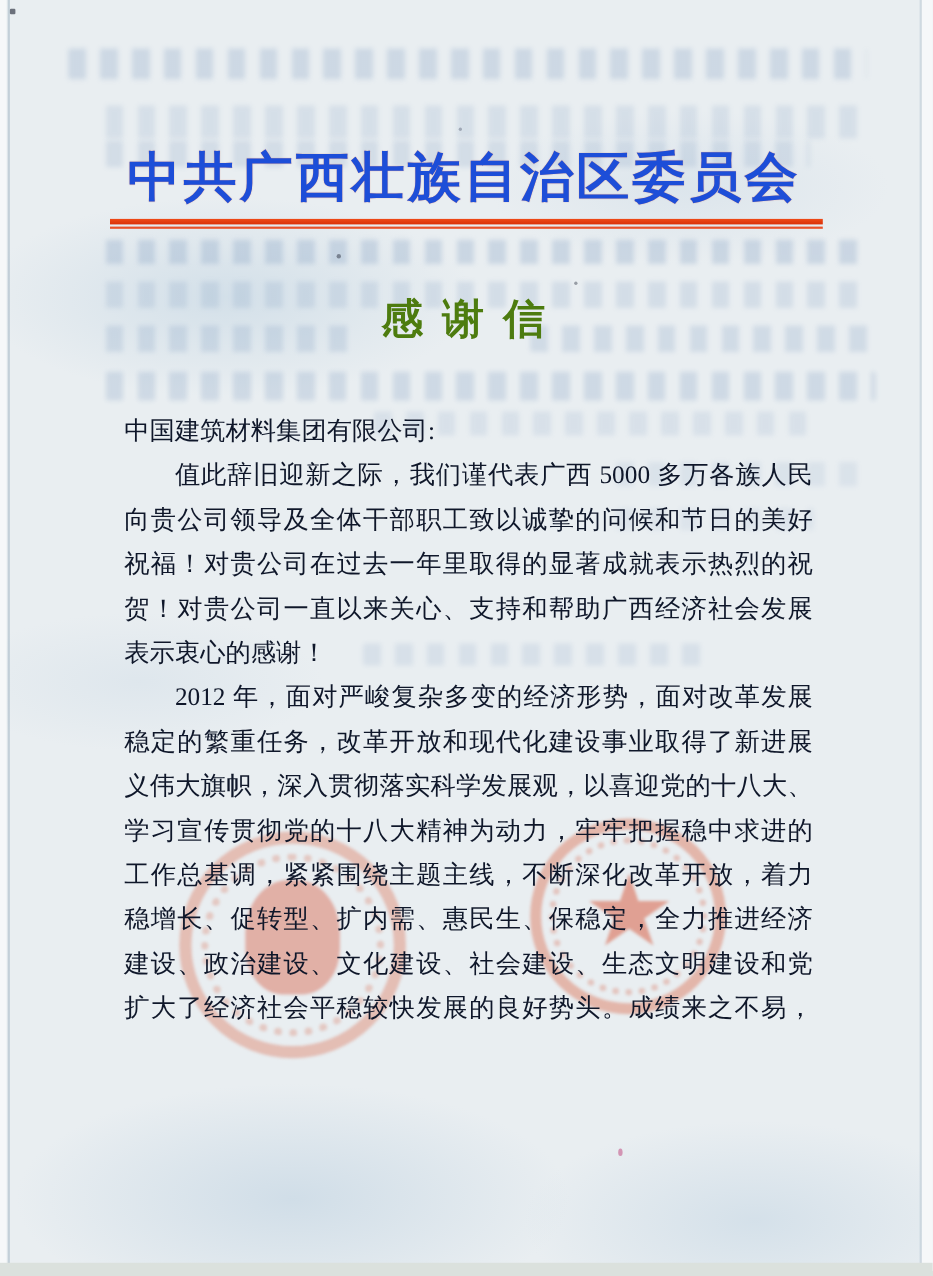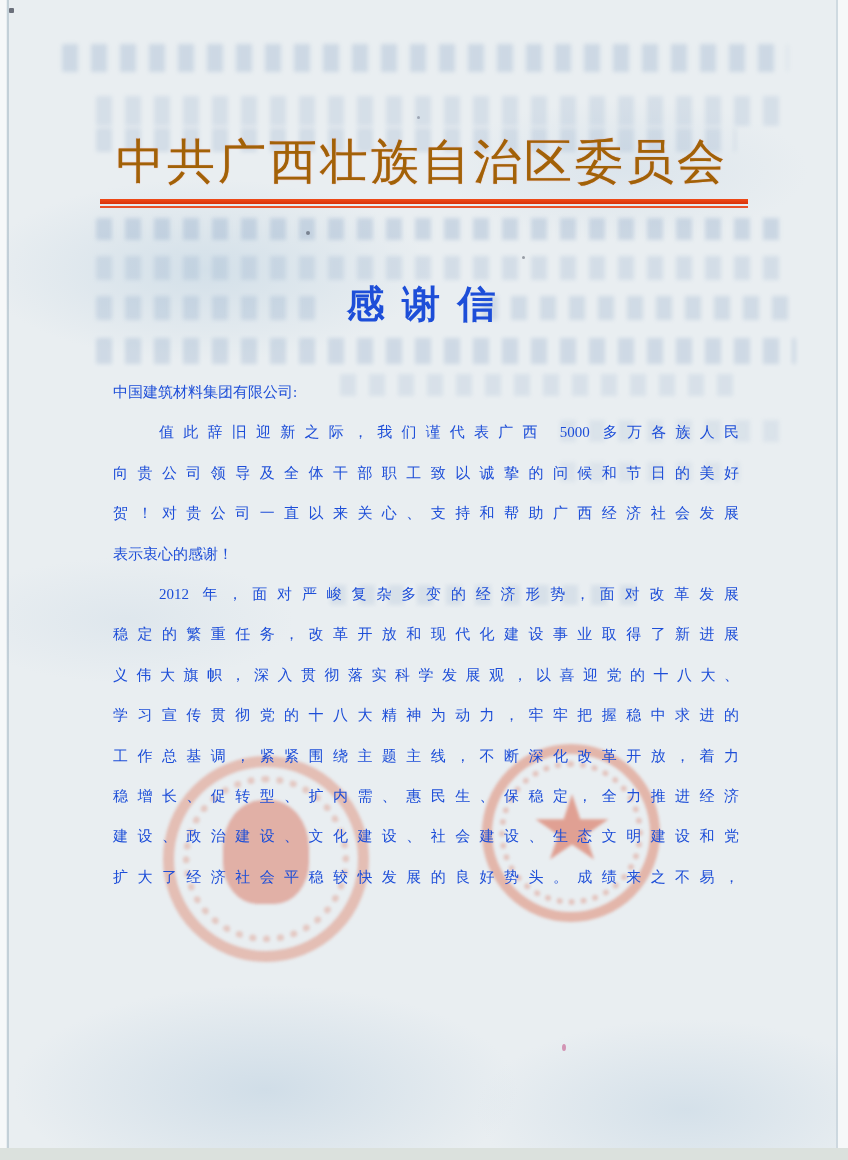--- a/index.html
+++ b/index.html
@@ -26,37 +26,37 @@
   
   .ghost{
     position:absolute;border-radius:2px;
     background:repeating-linear-gradient(90deg, rgba(122,152,190,.50) 0px 16px, rgba(122,152,190,0) 16px 29px);
     filter:blur(2.2px);
   }
 
   
   .org-name{
     position:absolute;left:6px;top:132px;width:832px;
-    text-align:center;color:#a16207;font-size:48px;font-weight:400;
+    text-align:center;color:#1d4ed8;font-size:48px;font-weight:700;
     letter-spacing:3px;line-height:60px;
     text-shadow:0 0 1px rgba(229,56,14,.55);
   }
   .red-rule{position:absolute;left:100px;top:199px;width:648px;height:9px;}
   .red-rule .bar-thick{position:absolute;left:0;top:0;width:100%;height:5px;background:linear-gradient(180deg,#ef4a17,#d93109);}
   .red-rule .bar-thin{position:absolute;left:0;top:7px;width:100%;height:2px;background:#e8512a;}
 
   .doc-title{
-    position:absolute;left:6px;top:281px;width:832px;
-    text-align:center;color:#1d4ed8;font-size:38px;font-weight:700;
+    position:absolute;left:6px;top:268px;width:832px;
+    text-align:center;color:#4d7c0f;font-size:38px;font-weight:700;
     word-spacing:4px;letter-spacing:2px;line-height:46px;
   }
 
   .body-block{
     position:absolute;left:113px;top:372px;width:626px;
-    color:#1d4ed8;font-size:15px;
+    color:#0f172a;font-size:23px;
   }
   .bline{
     height:40.4px;line-height:40.4px;white-space:nowrap;
     text-align:justify;text-align-last:justify;text-justify:inter-ideograph;
     white-space:normal;overflow:visible;
   }
   .bline.noj{text-align:left;text-align-last:left;}
   .bline.indent{padding-left:46px;}
 
   
@@ -119,20 +119,21 @@
   <div class="bar-thick"></div>
   <div class="bar-thin"></div>
 </div>
 
 <div class="doc-title">感 谢 信</div>
 
 <div class="body-block">
   <div class="bline noj">中国建筑材料集团有限公司:</div>
   <div class="bline indent">值此辞旧迎新之际，我们谨代表广西 5000 多万各族人民</div>
   <div class="bline">向贵公司领导及全体干部职工致以诚挚的问候和节日的美好</div>
+  <div class="bline">祝福！对贵公司在过去一年里取得的显著成就表示热烈的祝</div>
   <div class="bline">贺！对贵公司一直以来关心、支持和帮助广西经济社会发展</div>
   <div class="bline noj">表示衷心的感谢！</div>
   <div class="bline indent">2012 年，面对严峻复杂多变的经济形势，面对改革发展</div>
   <div class="bline">稳定的繁重任务，改革开放和现代化建设事业取得了新进展</div>
   <div class="bline">义伟大旗帜，深入贯彻落实科学发展观，以喜迎党的十八大、</div>
   <div class="bline">学习宣传贯彻党的十八大精神为动力，牢牢把握稳中求进的</div>
   <div class="bline">工作总基调，紧紧围绕主题主线，不断深化改革开放，着力</div>
   <div class="bline">稳增长、促转型、扩内需、惠民生、保稳定，全力推进经济</div>
   <div class="bline">建设、政治建设、文化建设、社会建设、生态文明建设和党</div>
   <div class="bline">扩大了经济社会平稳较快发展的良好势头。成绩来之不易，</div>

